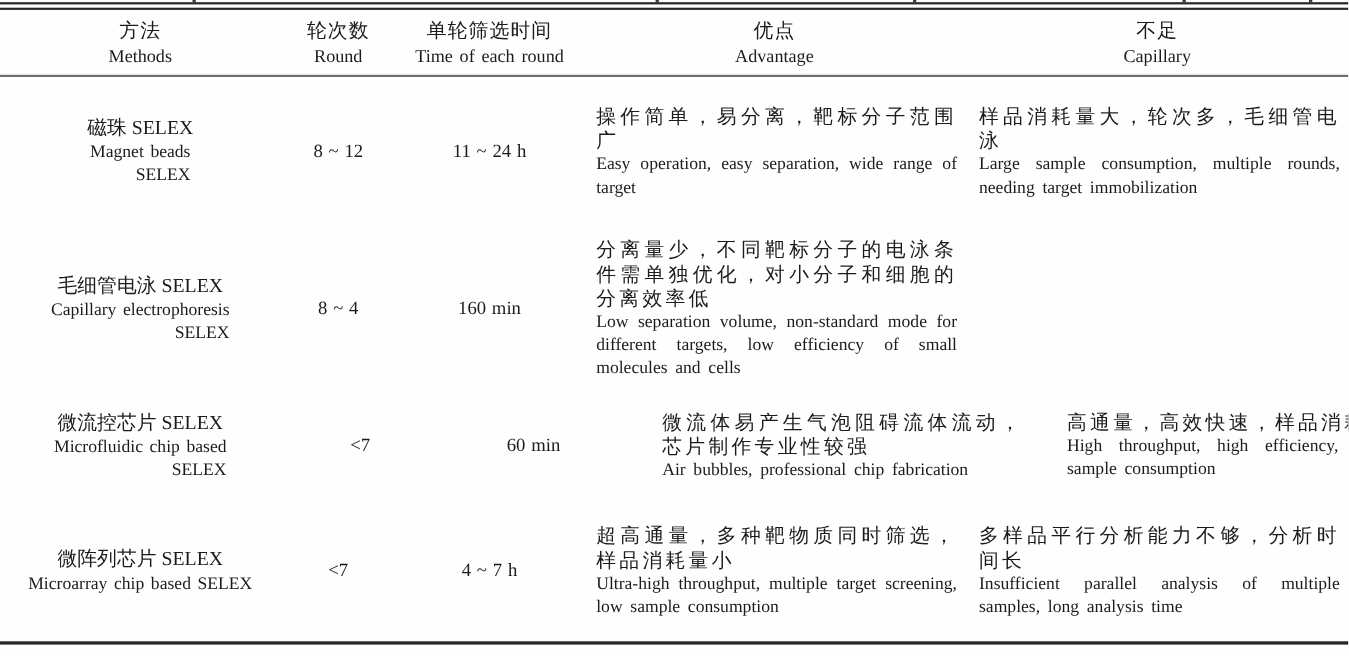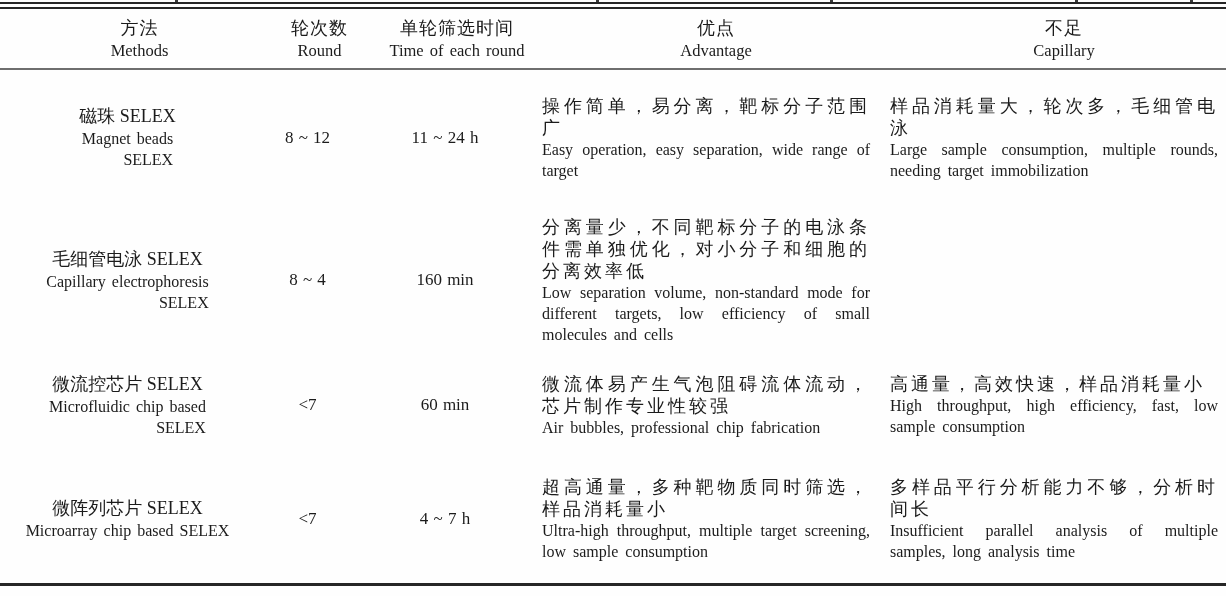--- a/index.html
+++ b/index.html
@@ -39,21 +39,20 @@
     height: 2px;
     background: #6e6e6e;
   }
   .rule-bottom {
     height: 3px;
     background: #262626;
   }
   .grid {
     display: grid;
     grid-template-columns: 255px 105px 170px 348px 348px;
-    margin-left: 12px;
   }
   .thead {
     height: 59px;
   }
   .hcell {
     display: flex;
     flex-direction: column;
     align-items: center;
     justify-content: center;
   }
@@ -66,21 +65,21 @@
     font-size: 16.5px;
     line-height: 22px;
     word-spacing: 2px;
   }
   .tbody .row {
     display: grid;
     grid-template-columns: 255px 105px 170px 348px 348px;
   }
   .row-1 { height: 135px; }
   .row-2 { height: 150px; }
-  .row-3 { height: 100px; }
+  .row-3 { height: 100px; gap: 20px; }
   .row-4 { height: 128px; }
   .cell {
     display: flex;
     flex-direction: column;
     justify-content: center;
   }
   .cell.center {
     align-items: center;
     text-align: right;
   }

